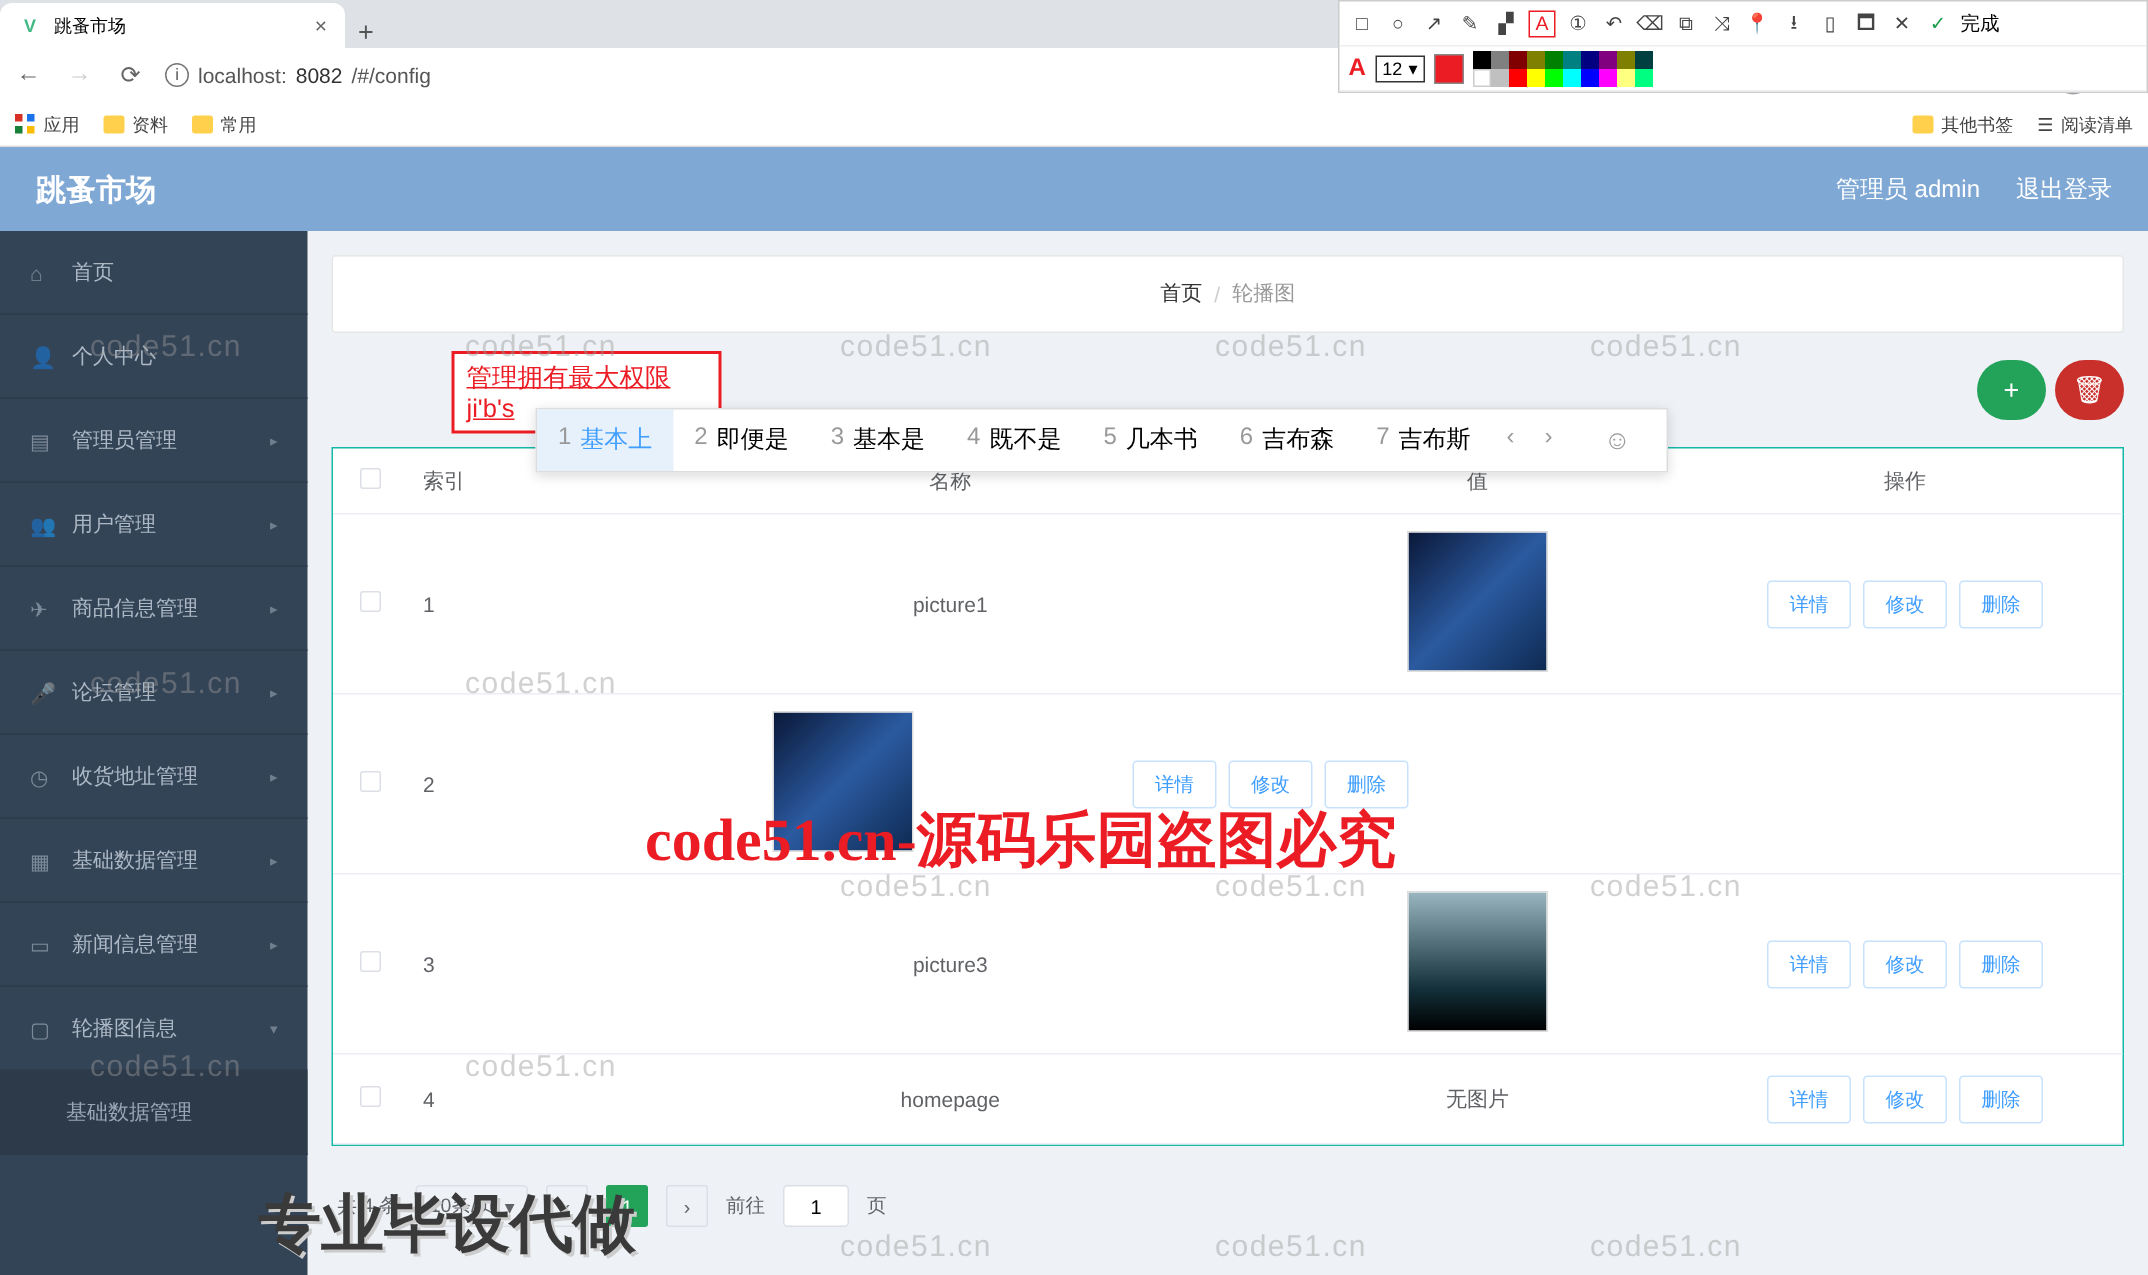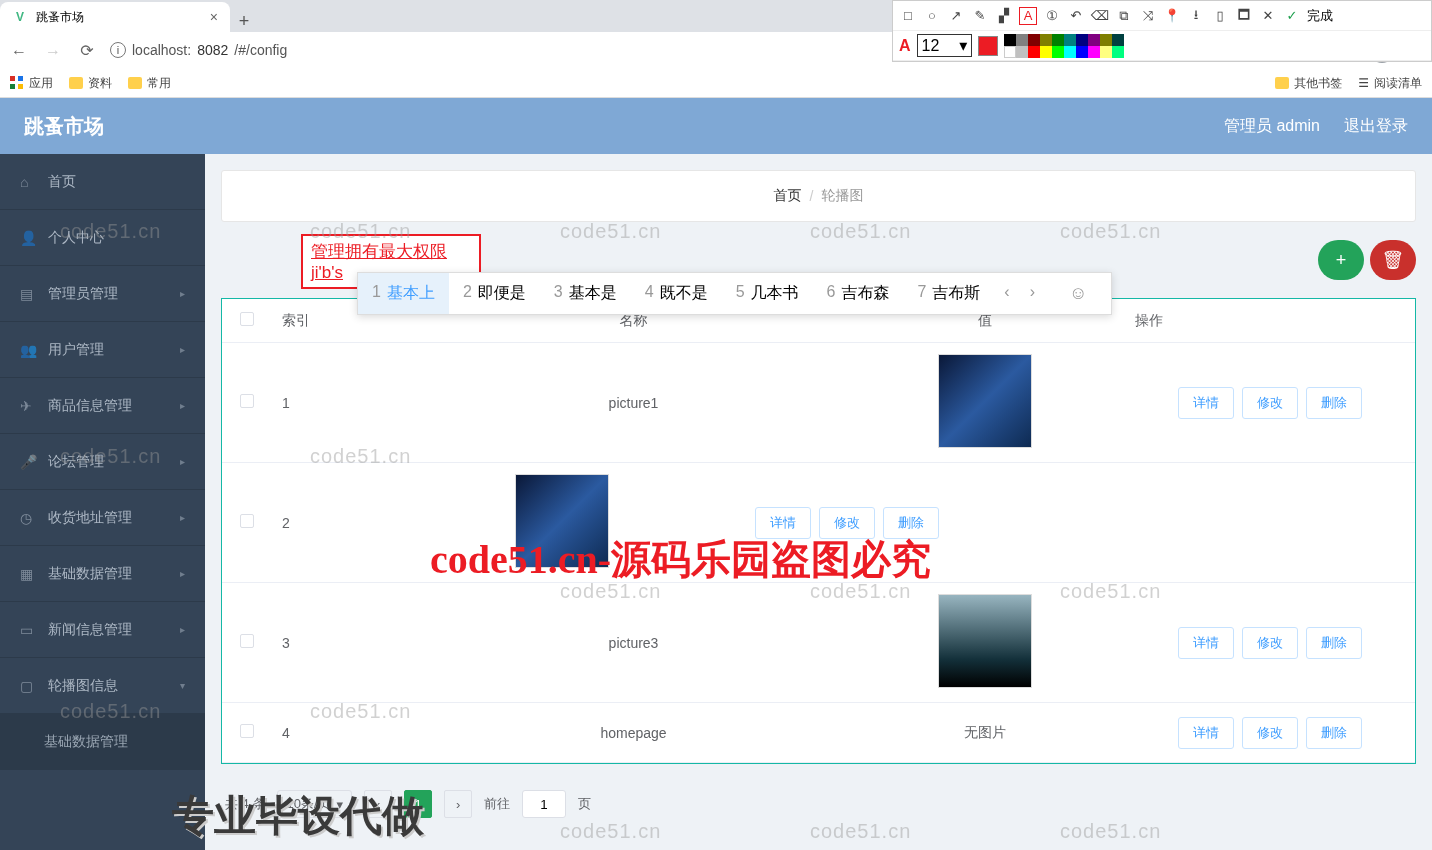--- a/index.html
+++ b/index.html
@@ -23,21 +23,21 @@
 .bm { display:flex; align-items:center; gap:5px; cursor:pointer; }
 .folder { width:14px; height:12px; background:#ffd04c; border-radius:2px; }
 .apps { width:14px; height:14px; display:grid; grid-template-columns:1fr 1fr; gap:2px; }
 .apps span { background:#d93025; width:5px; height:5px; }
 .apps span:nth-child(2){background:#1a73e8;} .apps span:nth-child(3){background:#188038;} .apps span:nth-child(4){background:#fbbc04;}
 
 
 .devtools { position:absolute; top:0; right:0; width:540px; background:#fff; border:1px solid #ccc; z-index:100; }
 .dtrow { display:flex; align-items:center; height:30px; padding:0 6px; gap:6px; border-bottom:1px solid #eee; }
 .dtic { width:18px; height:18px; display:flex; align-items:center; justify-content:center; color:#444; font-size:13px; border:1px solid transparent; }
-.dtsel { border:1px solid #333; padding:1px 4px; font-size:16px; display:flex; align-items:center; gap:20px; }
+.dtsel { border:1px solid #333; padding:1px 4px; font-size:12px; display:flex; align-items:center; gap:4px; }
 .palette { display:flex; flex-wrap:wrap; width:120px; }
 .palette span { width:12px; height:12px; }
 .bigclr { width:20px; height:20px; background:#ec1c24; border:1px solid #888; }
 
 
 .app { position:absolute; top:98px; left:0; right:0; bottom:0; display:flex; flex-direction:column; }
 .topbar { height:56px; background:#7fa8d5; display:flex; align-items:center; padding:0 24px; color:#fff; }
 .brand { font-size:20px; font-weight:bold; flex:1; }
 .userinfo { display:flex; gap:24px; font-size:16px; }
 
@@ -67,21 +67,21 @@
 .btn-add { background:#23a35a; }
 .btn-del { background:#c9302c; }
 
 .table { background:#fff; border:1px solid #14b8a6; font-size:14px; color:#606266; }
 .thead { display:flex; height:44px; align-items:center; border-bottom:1px solid #ebeef5; }
 .th,.td { padding:0 10px; }
 .c-chk { width:50px; text-align:center; }
 .c-idx { width:150px; }
 .c-name { flex:1; text-align:center; }
 .c-val { width:280px; text-align:center; }
-.c-ops { width:290px; text-align:left; }
+.c-ops { width:290px; text-align:center; }
 .trow { display:flex; align-items:center; border-bottom:1px solid #ebeef5; min-height:120px; }
 .trow.short { min-height:60px; }
 .chk { width:14px; height:14px; border:1px solid #dcdfe6; display:inline-block; border-radius:2px; }
 .thumb { width:94px; height:94px; background:linear-gradient(135deg,#0a1838,#2b5aa0 50%,#0e2a52); display:inline-block; border:1px solid #ddd; }
 .thumb.t3 { background:linear-gradient(#98b5c0,#13303a 70%,#000); }
 .ops { display:flex; gap:8px; justify-content:center; }
 .opbtn { border:1px solid #dcdfe6; padding:6px 14px; border-radius:3px; color:#606266; cursor:pointer; font-size:13px; }
 .opbtn.primary { color:#409eff; border-color:#c6e2ff; }
 
 .pager { display:flex; align-items:center; gap:12px; padding:12px 4px; font-size:13px; color:#606266; }

